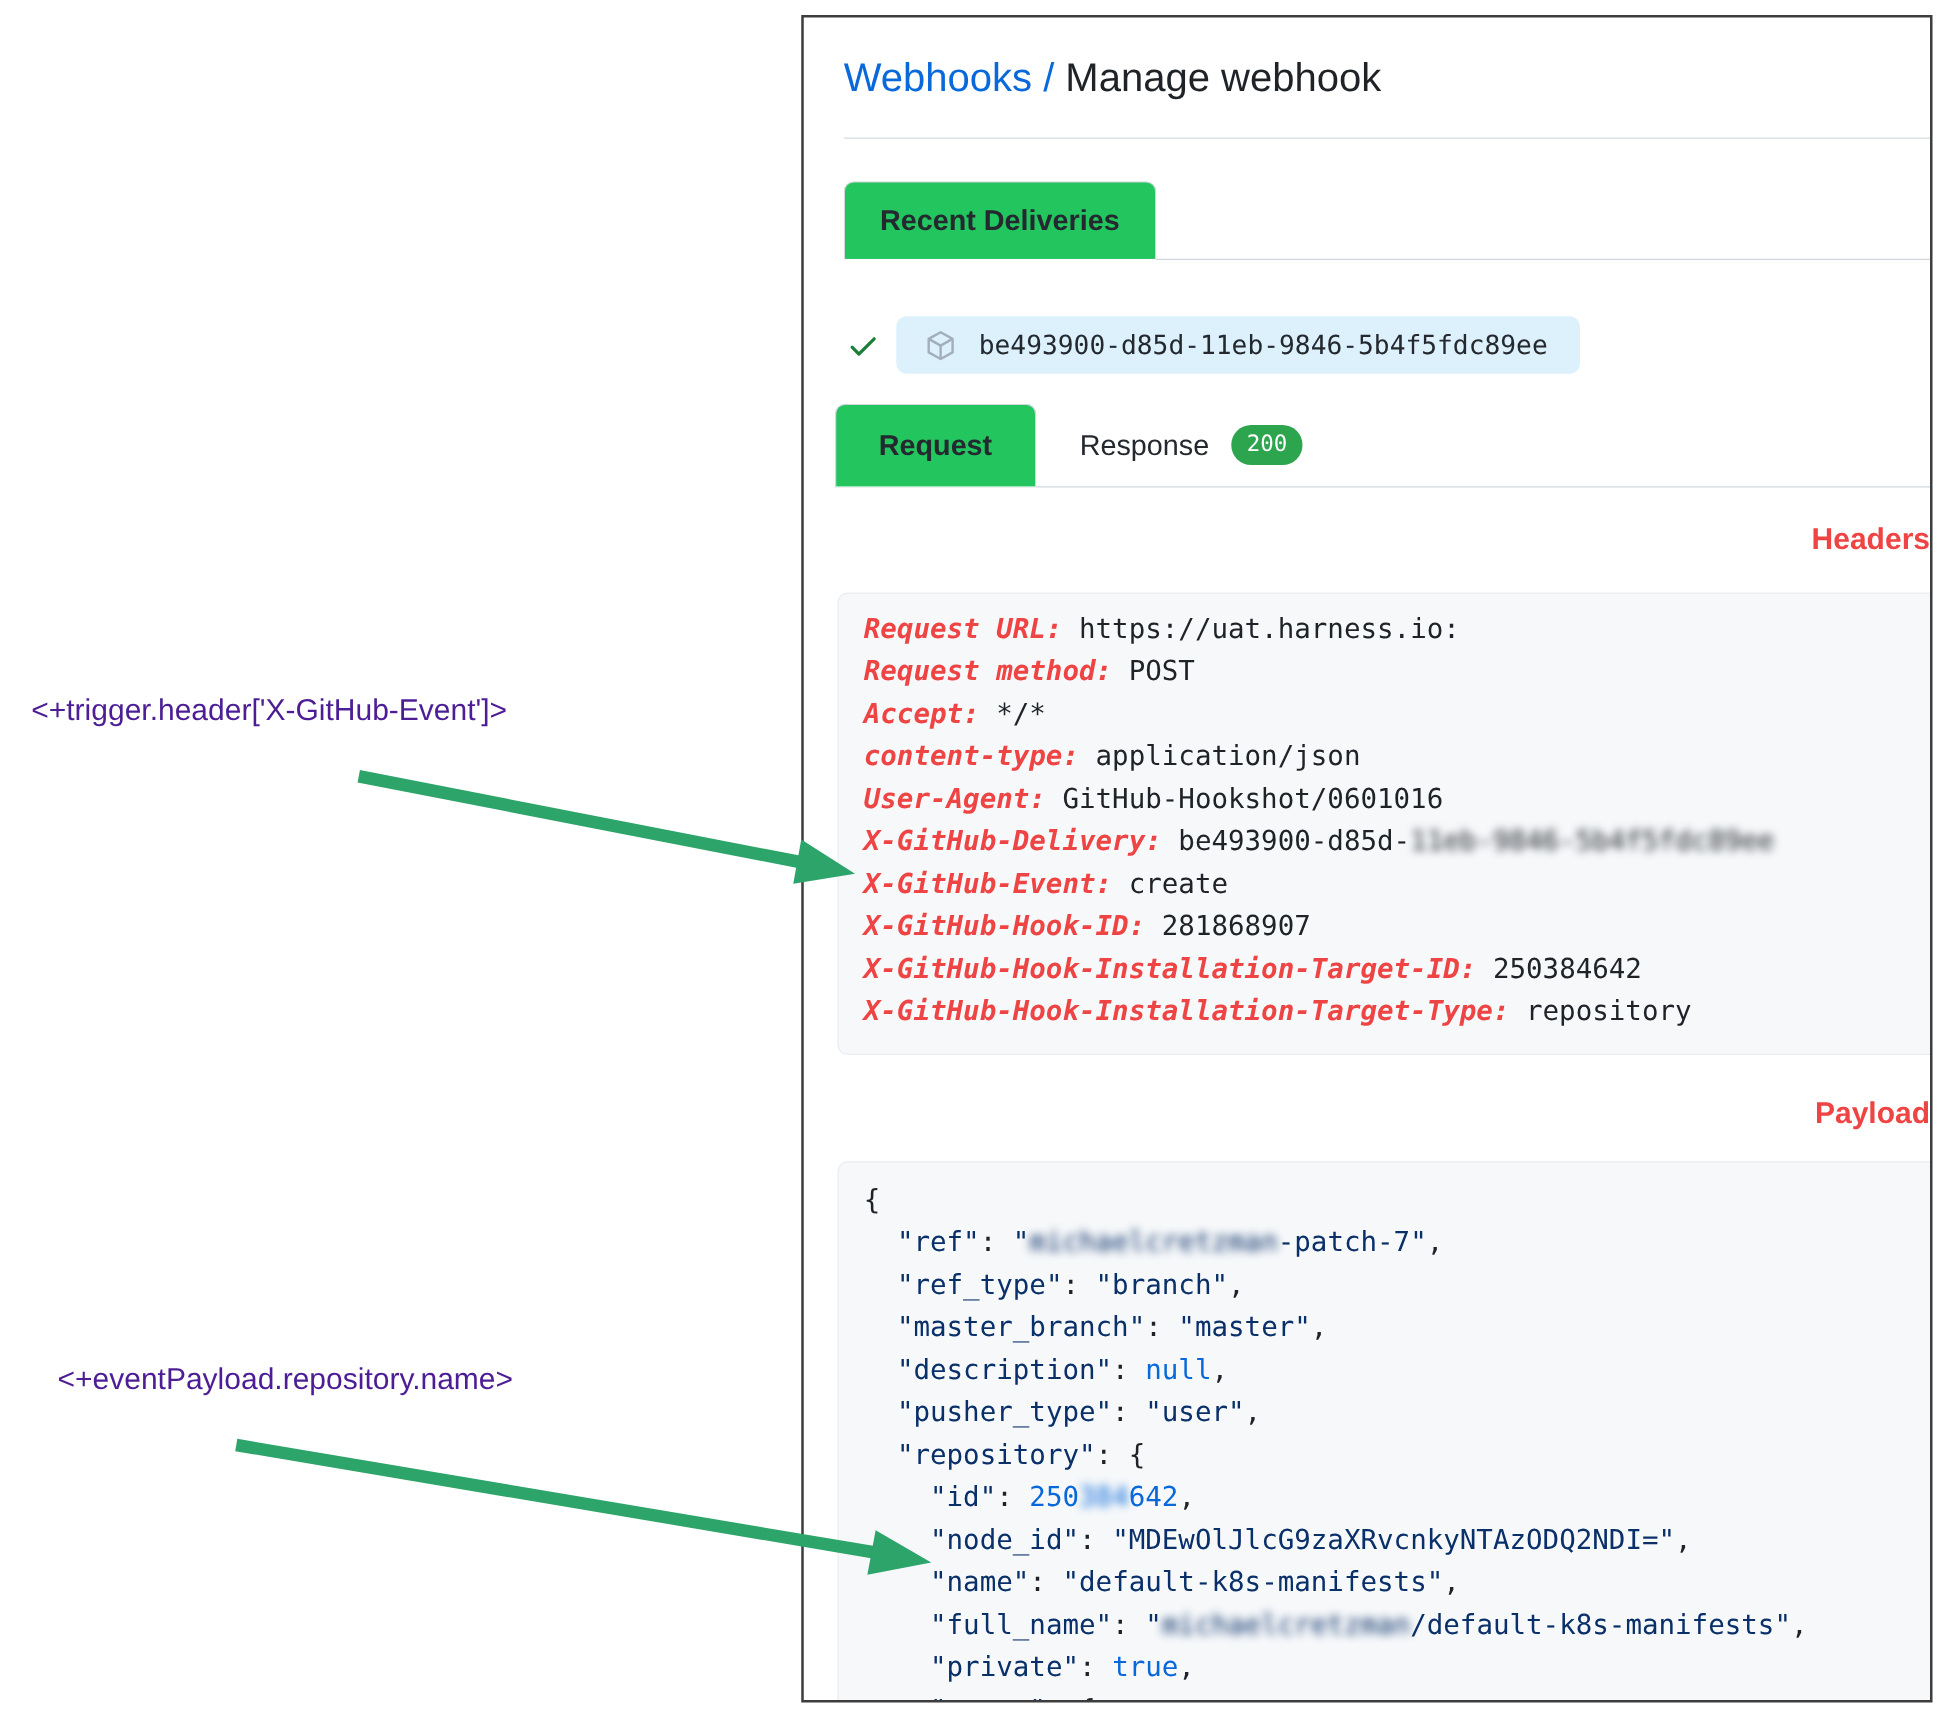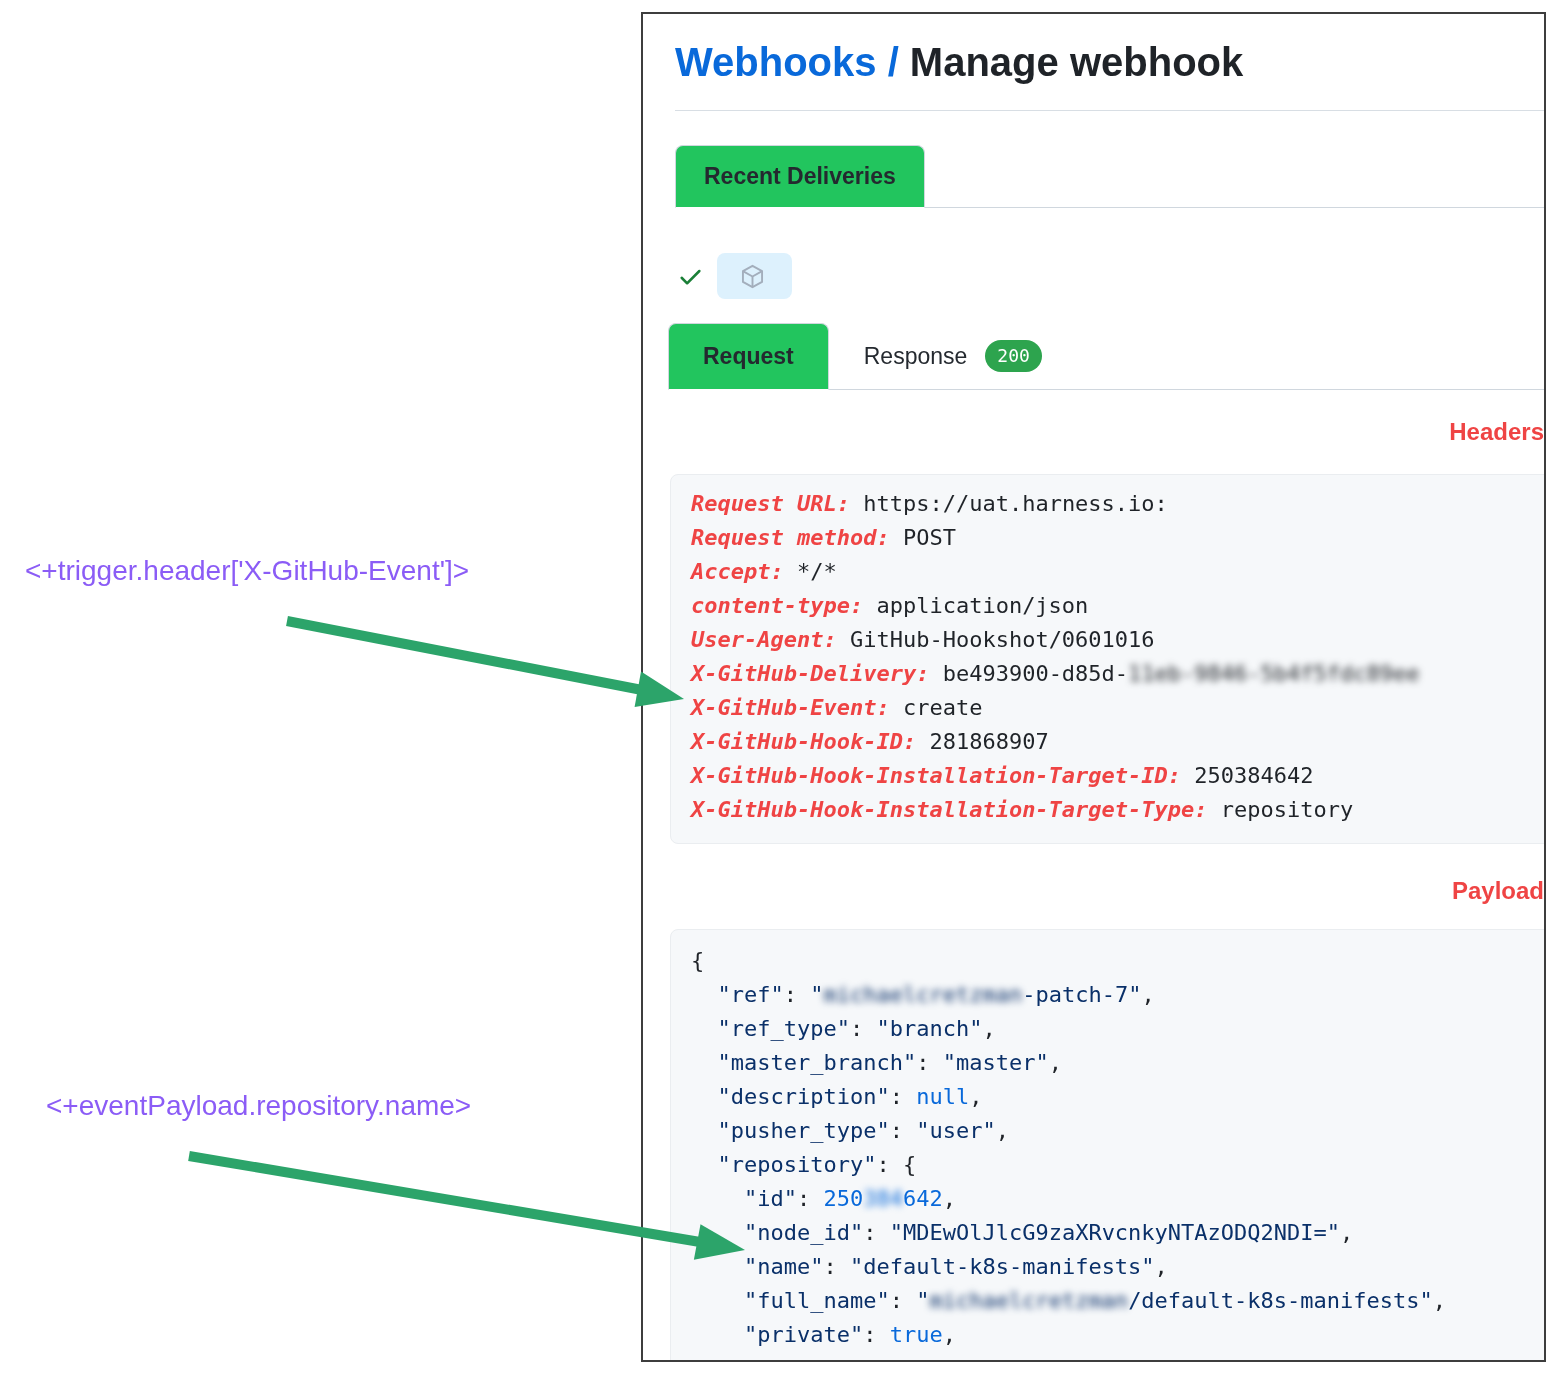--- a/index.html
+++ b/index.html
@@ -1,34 +1,34 @@
 <!DOCTYPE html>
 <html><head>
 <meta charset="utf-8">
 <style>
   * { margin:0; padding:0; box-sizing:border-box; }
   html,body { width:1551px; height:1381px; background:#ffffff; overflow:hidden;
               font-family:"Liberation Sans", sans-serif; color:#1f2328; }
   body { position:relative; }
 
   
-  .annotation { position:absolute; font-size:28px; color:#8b5cf6; white-space:nowrap; }
+  .annotation { position:absolute; font-size:24px; color:#4c1d95; white-space:nowrap; }
   #annotation1 { left:25px;  top:555px; }
   #annotation2 { left:46px;  top:1090px; }
 
   #arrow-overlay { position:absolute; left:0; top:0; width:1551px; height:1381px;
                    pointer-events:none; z-index:5; }
 
   
   .frame { position:absolute; left:641px; top:12px; width:905px; height:1350px;
            border:2px solid #3d3d3d; background:#ffffff; overflow:hidden; }
   .frame-content { padding:24px 0 0 32px; }
 
   
-  .page-title { font-size:40px; font-weight:700; line-height:48px; color:#1f2328; }
+  .page-title { font-size:32px; font-weight:400; line-height:48px; color:#1f2328; }
   .page-title .crumb-link { color:#0969da; text-decoration:none; cursor:pointer; }
   .title-rule { border:none; border-top:1px solid #d8dee4; margin:24px -40px 0 0; }
 
   
   .tabnav { display:flex; align-items:stretch; border-bottom:1px solid #d0d7de;
             margin-right:-40px; }
   .tabnav1 { margin-top:34px; }
   .tabnav2 { margin-top:24px; margin-left:-7px; }
   .tab { font-size:23px; line-height:29px; padding:16px 28px; color:#24292f;
          cursor:pointer; background:transparent; border:1px solid transparent;
@@ -102,20 +102,21 @@
         <path fill="#1a7f37" d="M13.78 4.22a.75.75 0 0 1 0 1.06l-7.25 7.25a.75.75 0 0 1-1.06 0L2.22 9.28a.751.751 0 0 1 .018-1.042.751.751 0 0 1 1.042-.018L6 10.94l6.72-6.72a.75.75 0 0 1 1.06 0Z"></path>
       </svg>
       <div class="delivery-pill">
         <svg class="package-icon" viewBox="0 0 24 24">
           <g fill="none" stroke="#a3aebc" stroke-width="1.7" stroke-linejoin="round">
             <polygon points="12,2.5 20.5,7.2 20.5,16.8 12,21.5 3.5,16.8 3.5,7.2"></polygon>
             <polyline points="3.5,7.2 12,12 20.5,7.2"></polyline>
             <line x1="12" y1="12" x2="12" y2="21.5"></line>
           </g>
         </svg>
+        <span class="delivery-id">be493900-d85d-11eb-9846-5b4f5fdc89ee</span>
       </div>
     </div>
 
     <div class="tabnav tabnav2">
       <div class="tab active">Request</div>
       <div class="tab">
         <span>Response</span>
         <span class="status-badge">200</span>
       </div>
     </div>

